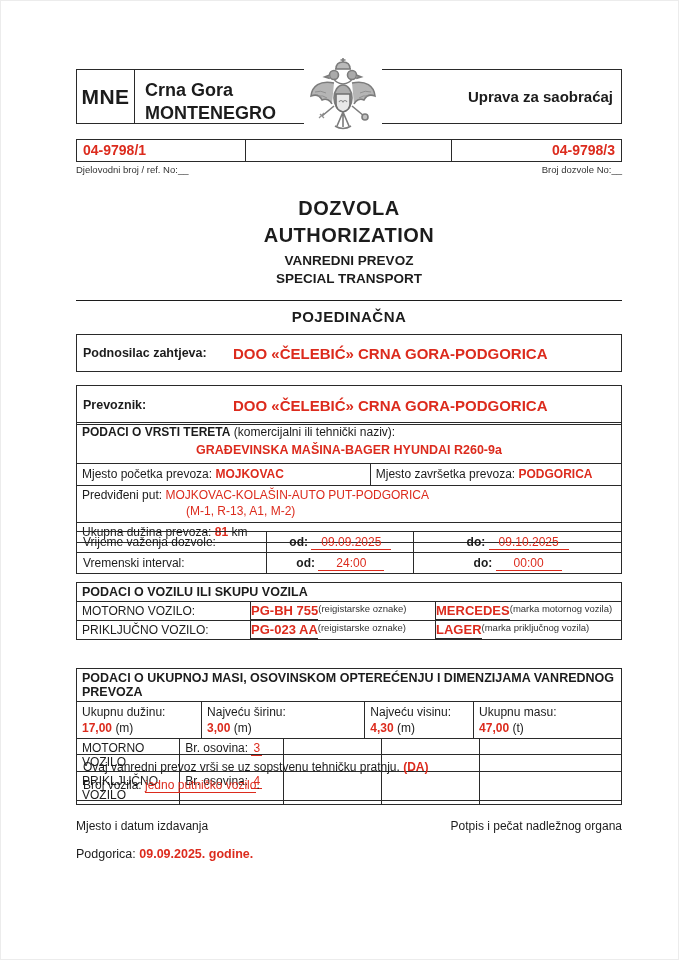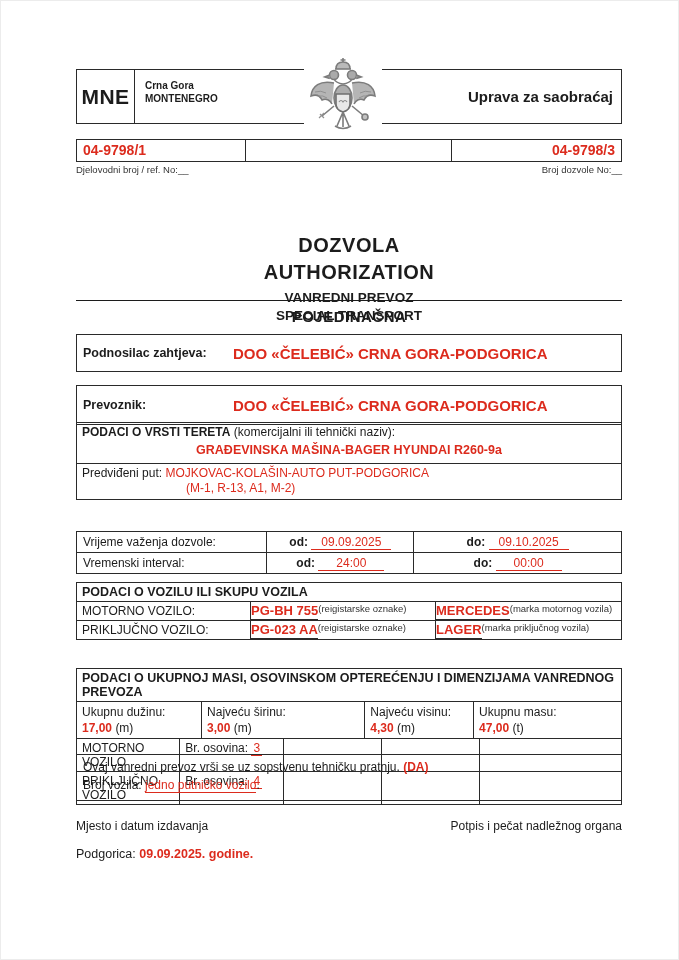--- a/index.html
+++ b/index.html
@@ -14,35 +14,35 @@
 
   .bd { border:1px solid #2a2a2a; }
   .red { color:var(--red); }
   .b { font-weight:bold; }
   .ru { color:var(--red); border-bottom:1px solid var(--red); padding:0 10px; }
 
   
   .header-box { top:68px; height:55px; display:flex; align-items:stretch; background:#fff; }
   .mne-cell { width:58px; border-right:1px solid #2a2a2a; display:flex; align-items:center; justify-content:center;
               font-size:21px; font-weight:bold; letter-spacing:.5px; }
-  .country-cell { padding:9px 0 0 10px; font-size:10px; font-weight:bold; line-height:1.3; }
+  .country-cell { padding:9px 0 0 10px; font-size:18px; font-weight:bold; line-height:1.3; }
   .authority-cell { margin-left:auto; display:flex; align-items:center; padding-right:8px;
                     font-size:15px; font-weight:bold; }
   .emblem-wrap { position:absolute; left:228px; top:54px; width:78px; height:84px; background:#fff;
                  display:flex; align-items:center; justify-content:center; }
 
   
   .ref-table { top:138px; height:23px; display:flex; }
   .ref-cell { border-right:1px solid #2a2a2a; padding:2px 6px; font-size:14px; font-weight:bold; color:var(--red); }
   .ref-cell:last-child { border-right:none; text-align:right; }
   .rc1 { width:31%; } .rc2 { width:38%; } .rc3 { width:31%; }
   .ref-captions { top:163px; display:flex; justify-content:space-between; font-size:9.5px; color:#333;gap:15px; }
 
   
-  .title { top:196px; text-align:center; line-height:1.15;margin-top:37px; }
+  .title { top:196px; text-align:center; line-height:1.15; }
   .t1 { font-size:20px; font-weight:bold; letter-spacing:.5px; }
   .t2 { font-size:20px; font-weight:bold; margin-top:4px; letter-spacing:.5px; }
   .t3 { font-size:13.5px; font-weight:bold; margin-top:6px; }
   .t4 { font-size:13.5px; font-weight:bold; margin-top:2px; }
   .rule { top:299px; border-top:1.5px solid #1c1c1c; height:0; }
   .subtitle { top:307px; text-align:center; font-size:15px; font-weight:bold; letter-spacing:.5px; }
 
   
   .party-box { height:38px; display:flex; align-items:center; padding:0 6px; }
   .party-label { width:150px; font-weight:bold; font-size:12.5px; }
@@ -187,26 +187,41 @@
       <span class="party-value">DOO «ČELEBIĆ» CRNA GORA-PODGORICA</span>
     </div>
 
     <div class="abs bd cargo-box">
       <div class="crow">
         <div>
           <span class="b">PODACI O VRSTI TERETA</span><span> (komercijalni ili tehnički naziv):</span>
         </div>
         <div class="cargo-name">GRAĐEVINSKA MAŠINA-BAGER HYUNDAI R260-9a</div>
       </div>
+      <div class="crow places" style="padding:0;">
+        <div class="place-cell first">
+          <span>Mjesto početka prevoza:</span>
+          <span class="red b">MOJKOVAC</span>
+        </div>
+        <div class="place-cell">
+          <span>Mjesto završetka prevoza:</span>
+          <span class="red b">PODGORICA</span>
+        </div>
+      </div>
       <div class="crow">
         <div>
           <span>Predviđeni put:</span>
           <span class="red">MOJKOVAC-KOLAŠIN-AUTO PUT-PODGORICA</span>
         </div>
         <div class="route-roads">(M-1, R-13, A1, M-2)</div>
+      </div>
+      <div class="crow">
+        <span>Ukupna dužina prevoza:</span>
+        <span class="red b">81</span>
+        <span>km</span>
       </div>
     </div>
 
     <div class="abs bd validity-box">
       <div class="vrow">
         <div class="vc vc-label">Vrijeme važenja dozvole:</div>
         <div class="vc vc-od">
           <span class="b">od:</span>
           <span class="ru">09.09.2025</span>
         </div>

